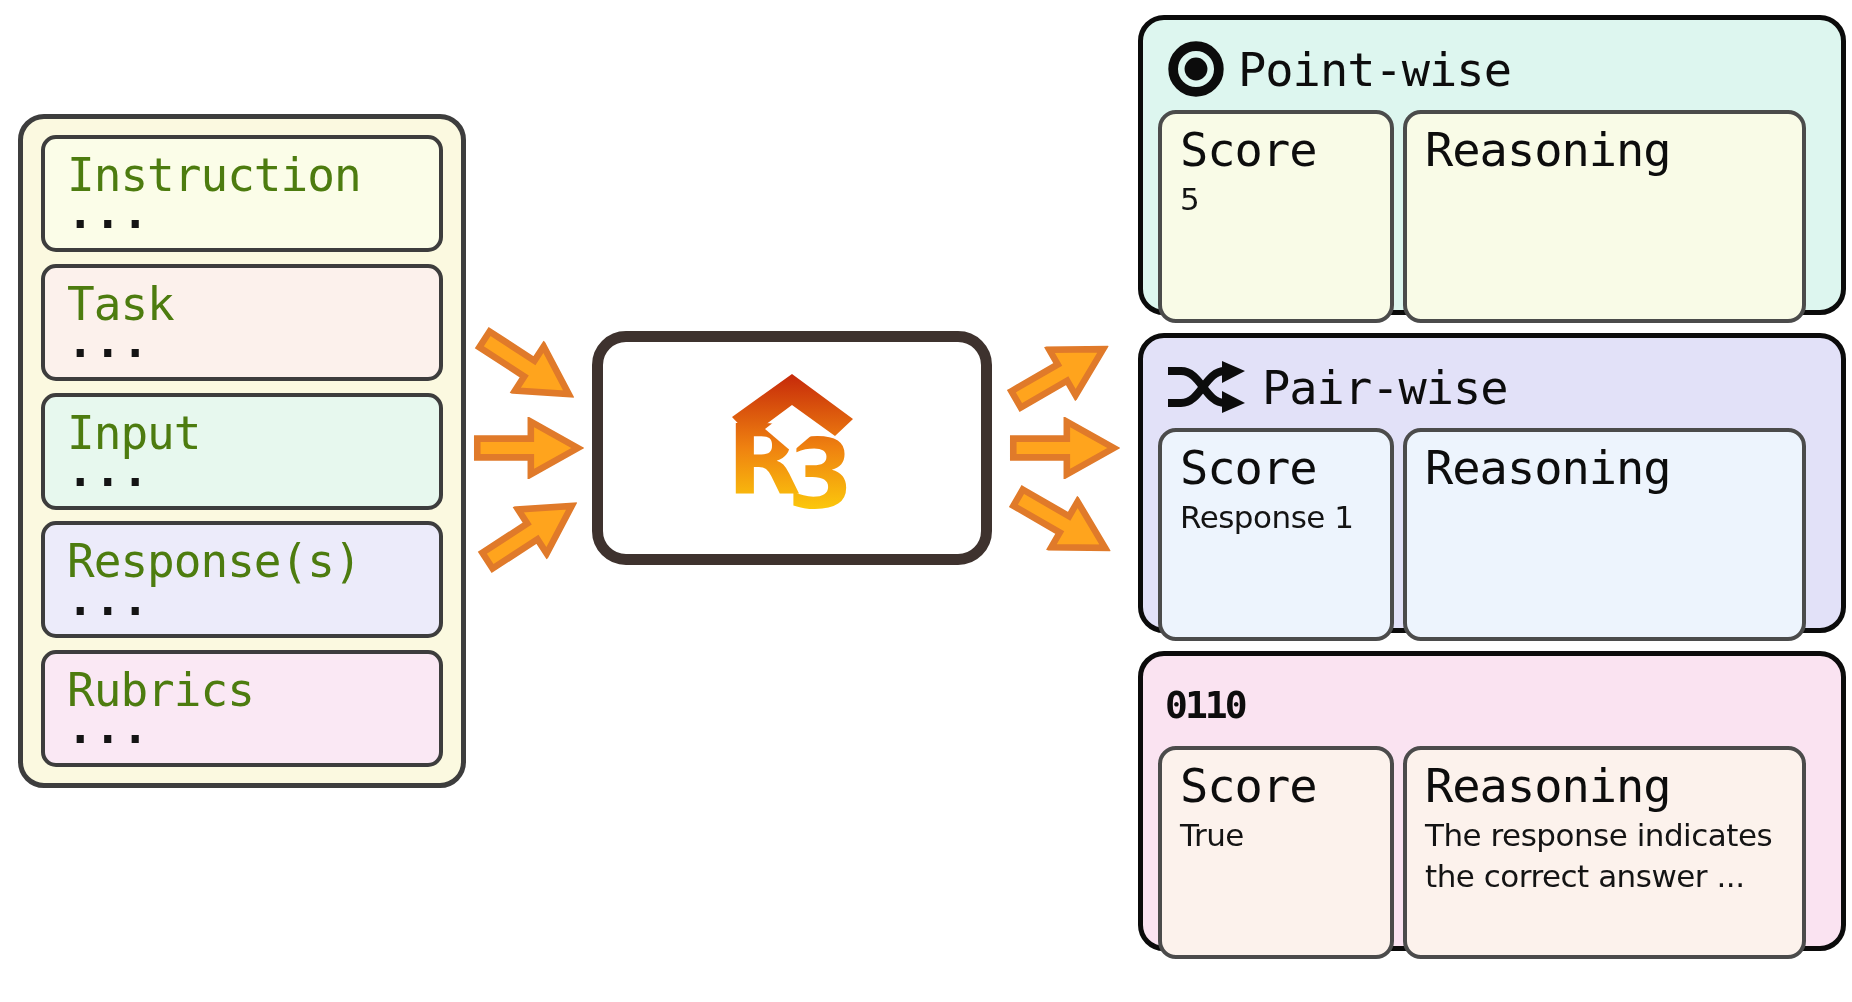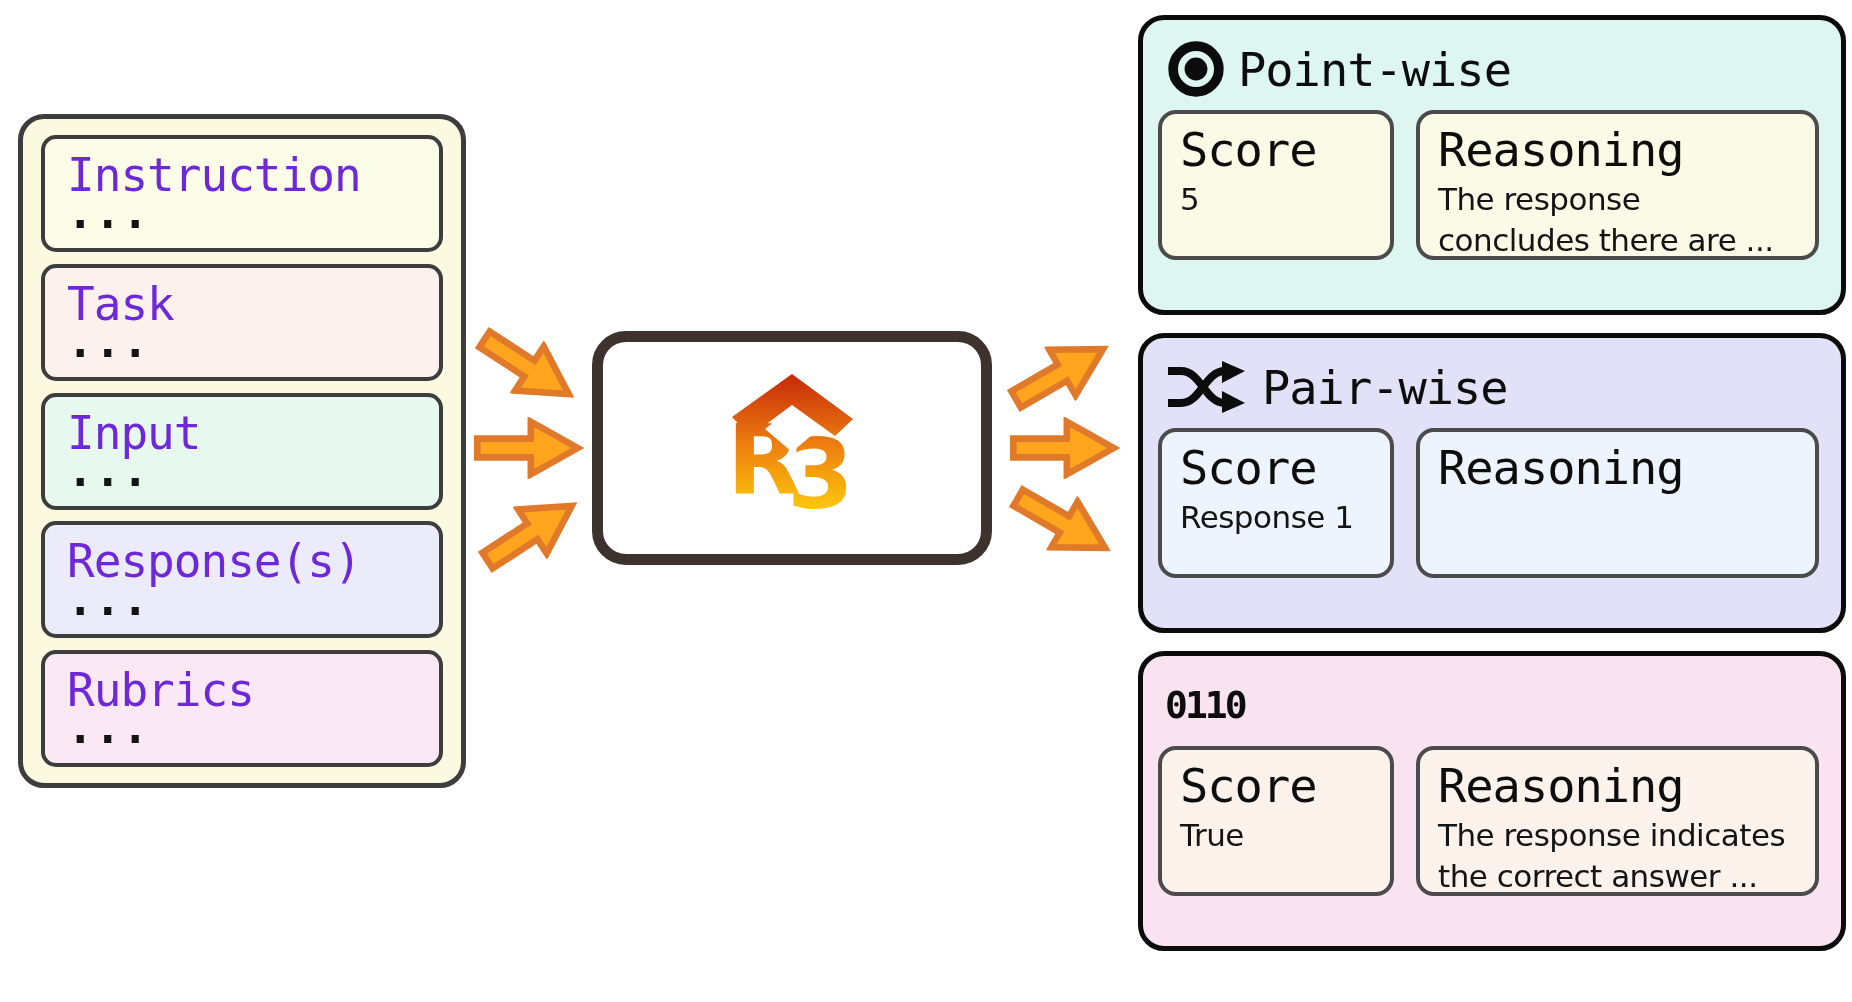--- a/index.html
+++ b/index.html
@@ -17,21 +17,21 @@
   .input-box {
     box-sizing:border-box; height:117px; border:4px solid #3d3d3d;
     border-radius:15px; padding:12px 22px 0 22px;
   }
   .ib-yellow   { background:#FBFDE8; }
   .ib-peach    { background:#FCF1EC; }
   .ib-mint     { background:#E7F8EE; }
   .ib-lavender { background:#ECEBFA; }
   .ib-pink     { background:#FAE8F4; }
   .input-label {
-    font-family:"DejaVu Sans Mono", monospace; font-size:46px; color:#6d28d9;
+    font-family:"DejaVu Sans Mono", monospace; font-size:46px; color:#4d7c0f;
     line-height:1.05; white-space:nowrap; letter-spacing:-1px;
   }
   .input-dots {
     font-family:"DejaVu Sans Mono", monospace; font-weight:bold; font-size:44px;
     color:#141414; line-height:0.62; letter-spacing:1px;
   }
   
   .model-box {
     position:absolute; left:592px; top:331px; width:400px; height:234px;
     box-sizing:border-box; background:#ffffff; border:11px solid #3E322E;
@@ -63,25 +63,25 @@
   .card-title {
     font-family:"DejaVu Sans Mono", monospace; font-size:47px; color:#0d0d0d;
     white-space:nowrap; letter-spacing:-1px;
   }
   .hdr-icon { flex:none; display:flex; align-items:center; justify-content:center; }
   .binary-icon {
     font-family:"DejaVu Sans Mono", monospace; font-weight:bold; font-size:38px;
     line-height:0.92; letter-spacing:-3px; color:#0d0d0d; text-align:center;
   }
   .obox {
-    position:absolute; top:90px; height:150px; box-sizing:border-box;
+    position:absolute; top:90px; height:213px; box-sizing:border-box;
     border:4px solid #4b4b4b; border-radius:18px; padding:10px 18px;
   }
   .obox-score  { left:15px;  width:236px; }
-  .obox-reason { left:273px; width:403px; }
+  .obox-reason { left:260px; width:403px; }
   .inner-pointwise { background:#F9FBE7; }
   .inner-pairwise  { background:#EDF4FD; }
   .inner-binary    { background:#FCF2EC; }
   .obox-title {
     font-family:"DejaVu Sans Mono", monospace; font-size:47px; color:#0d0d0d;
     line-height:1.12; letter-spacing:-1px; white-space:nowrap;
   }
   .obox-text {
     font-family:"DejaVu Sans", sans-serif; font-size:31px; color:#141414;
     line-height:1.32; margin-top:2px; letter-spacing:-0.5px;
@@ -172,21 +172,20 @@
         </svg>
       </span>
       <span class="card-title">Point-wise</span>
     </div>
     <div class="obox obox-score inner-pointwise">
       <div class="obox-title">Score</div>
       <div class="obox-text">5</div>
     </div>
     <div class="obox obox-reason inner-pointwise">
       <div class="obox-title">Reasoning</div>
-      <div class="obox-text">The response concludes there are ...</div>
     </div>
   </div>
 
   <div class="output-card card-pairwise">
     <div class="card-header">
       <span class="hdr-icon">
         <svg width="86" height="56" viewBox="0 0 86 56">
           <g fill="none" stroke="#0c0c0c" stroke-width="8">
             <path d="M3 12 h13 c20 0 24 32 44 32"></path>
             <path d="M3 44 h13 c20 0 24 -32 44 -32"></path>

